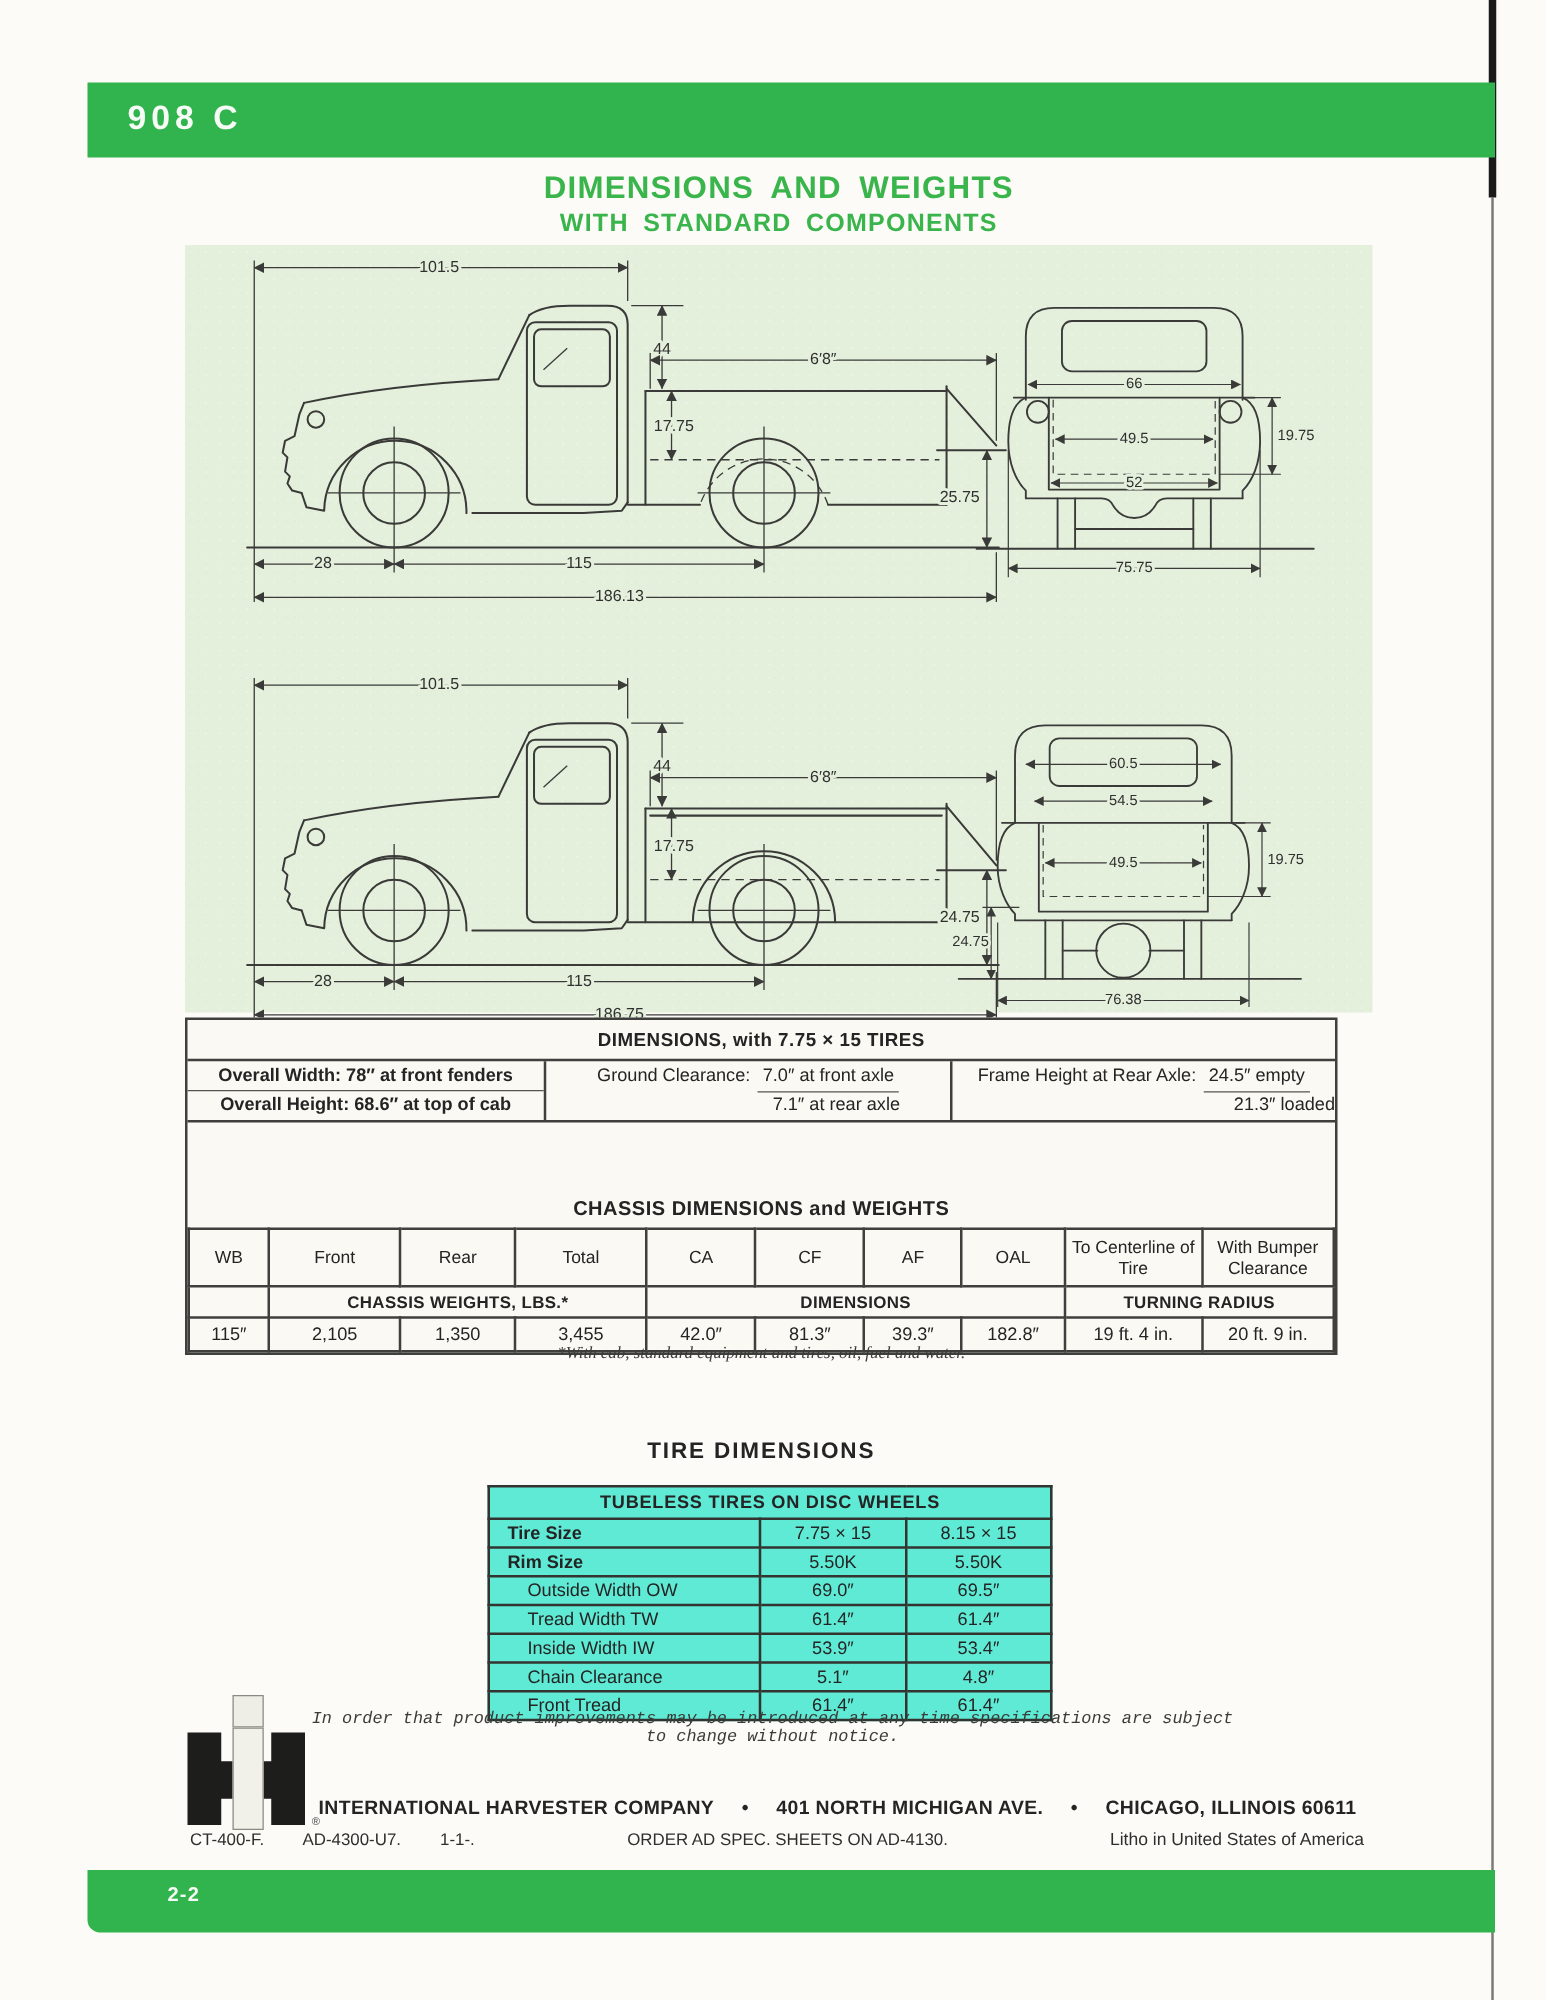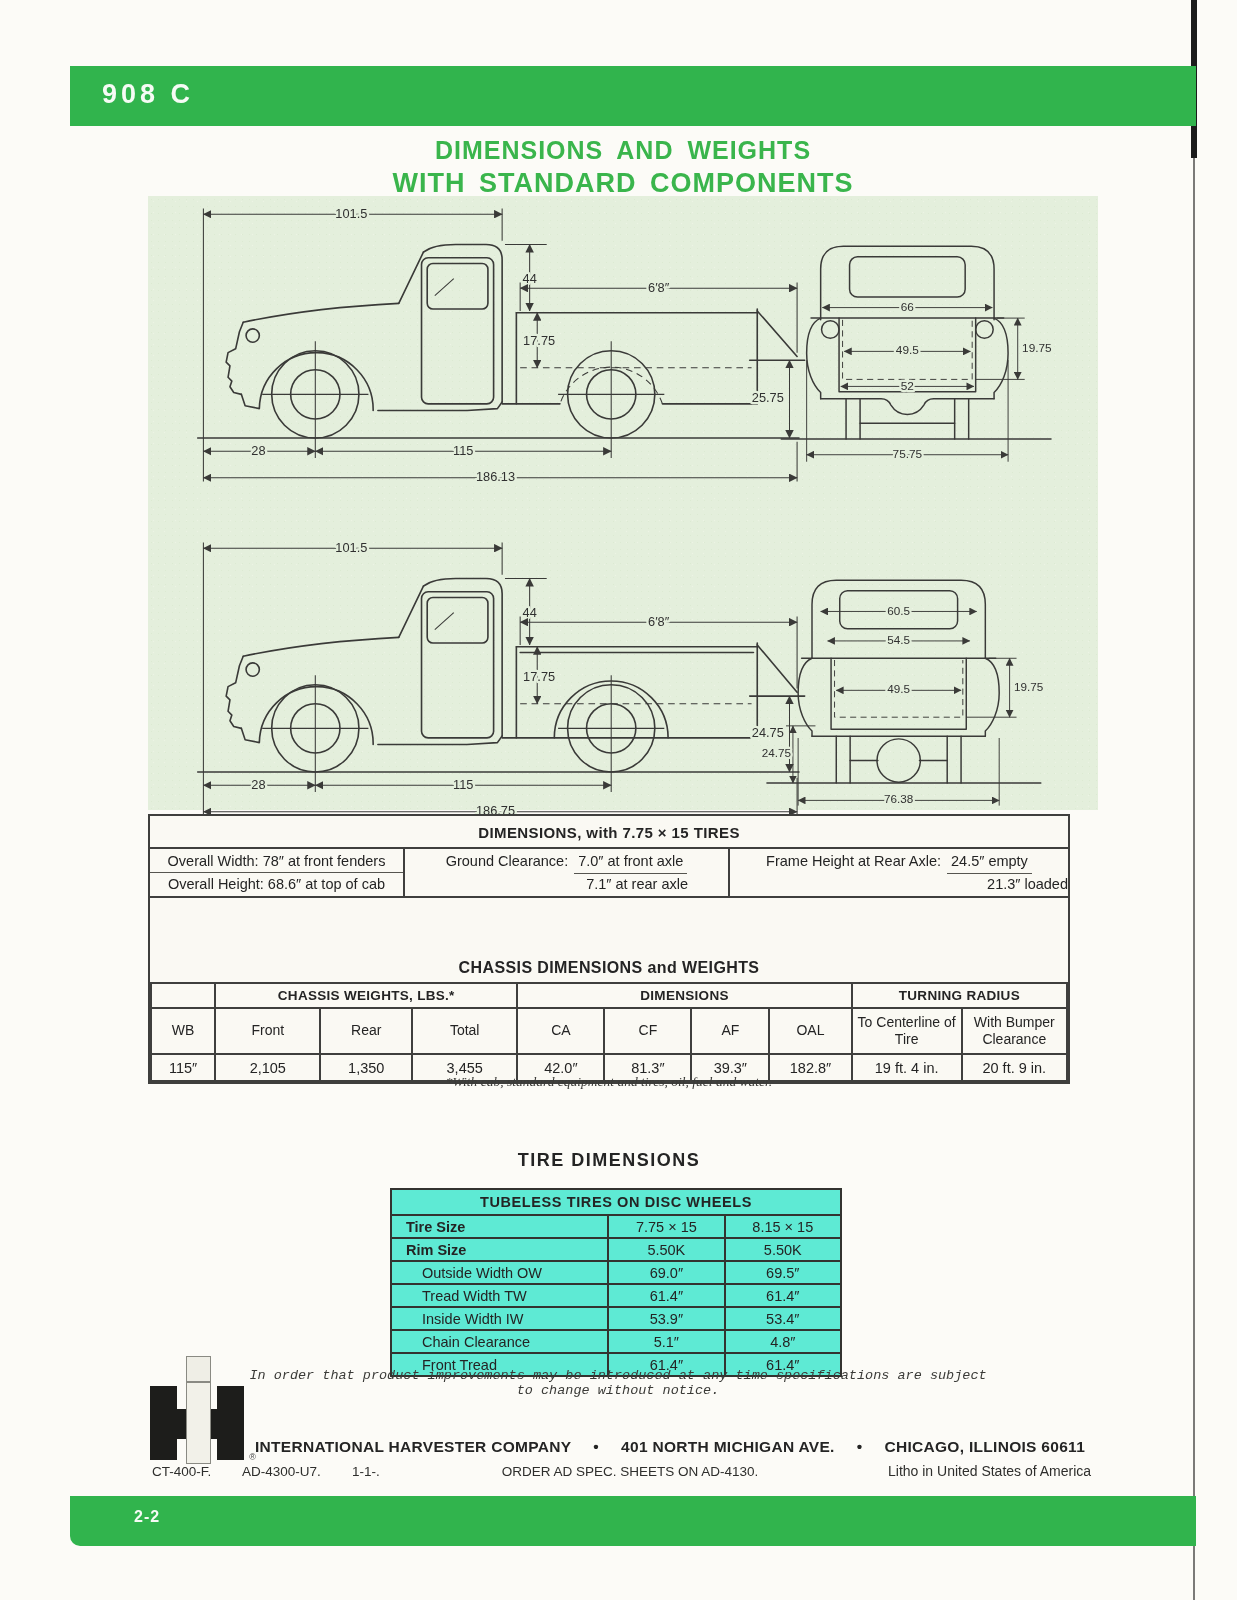--- a/index.html
+++ b/index.html
@@ -13,42 +13,42 @@
 
   
   .band-top { left:70px; top:66px; width:1126px; height:60px; background:#31b44d; }
   .model-code { position:absolute; left:32px; top:13px; color:#f6fbf5; font-size:27px; font-weight:bold; letter-spacing:4px; }
   .band-bottom { left:70px; top:1496px; width:1126px; height:50px; background:#31b44d; border-bottom-left-radius:10px; }
   .page-num { position:absolute; left:64px; top:12px; color:#f6fbf5; font-size:16px; font-weight:bold; letter-spacing:1px; }
 
   
   .title-block { left:148px; top:136px; width:950px; text-align:center; color:#3ab54c; }
   .title-1 { font-size:25px; font-weight:bold; letter-spacing:1px; word-spacing:6px; }
-  .title-2 { font-size:27px; font-weight:bold; letter-spacing:1px; word-spacing:5px; margin-top:3px; }
+  .title-2 { font-size:20px; font-weight:bold; letter-spacing:1px; word-spacing:5px; margin-top:3px; }
 
   
   .panel { left:148px; top:196px; width:950px; height:614px; background-color:#e4efdc;
            background-image:radial-gradient(#dcead2 14%, rgba(0,0,0,0) 15%), radial-gradient(#ecf4e4 12%, rgba(0,0,0,0) 13%);
            background-size:7px 7px, 11px 11px; }
   .panel svg { position:absolute; overflow:visible; }
   .ln { stroke:#3a3a38; stroke-width:1.7; fill:none; stroke-linecap:round; stroke-linejoin:round; }
   .dl { stroke:#3a3a38; stroke-width:1.1; fill:none; }
   .dsh { stroke-dasharray:7 5; }
   .dt { font-family:"Liberation Sans", sans-serif; font-size:13.5px; fill:#303030;
         paint-order:stroke; stroke:#e4efdc; stroke-width:5px; stroke-linejoin:round;
         text-anchor:middle; dominant-baseline:middle; }
   .dt-end { text-anchor:end; }
   .dt-start { text-anchor:start; }
 
   
   .spec-box { left:148px; top:814px; width:922px; border:2px solid #3f3f3d; background:#faf9f3; }
   .spec-title { height:33px; line-height:33px; border-bottom:2px solid #3f3f3d; text-align:center; font-weight:bold; font-size:15px; letter-spacing:.4px; }
   .spec-row { display:flex; height:49px; border-bottom:2px solid #3f3f3d; font-size:14.5px; }
   .sc { padding-top:1px; }
-  .sc1 { width:255px; border-right:2px solid #3f3f3d; }
+  .sc1 { width:287px; border-right:2px solid #3f3f3d;font-weight:bold; }
   .sc1 > div { height:23px; line-height:23px; text-align:center; }
   .sc1 > div:first-child { border-bottom:1.5px solid #55554f; }
   .sc2 { width:325px; border-right:2px solid #3f3f3d; }
   .sc3 { flex:1; }
   .fill-line { display:flex; justify-content:center; height:24px; line-height:22px; gap:6px; }
   .uline { border-bottom:1.5px solid #55554f; padding:0 4px; }
   .sub-line { height:22px; line-height:20px; text-align:right; }
   .sc2 .sub-line { padding-right:40px; }
   .sc3 .sub-line { padding-right:0; }
   .spec-gap { height:84px; position:relative; }
@@ -337,36 +337,36 @@
       </div>
       <div class="sub-line">21.3″ loaded</div>
     </div>
   </div>
   <div class="spec-gap">
     <div class="chassis-title">CHASSIS DIMENSIONS and WEIGHTS</div>
   </div>
   <table class="chassis">
     <tbody>
         <tr>
-      <th class="grp" style="width:7%;"></th>
-      <th class="grp" colspan="3">CHASSIS WEIGHTS, LBS.*</th>
-      <th class="grp" colspan="4">DIMENSIONS</th>
-      <th class="grp" colspan="2">TURNING RADIUS</th>
-    </tr>
-    <tr>
       <th class="hdr" style="width:7%;">WB</th>
       <th class="hdr" style="width:11.5%;">Front</th>
       <th class="hdr" style="width:10%;">Rear</th>
       <th class="hdr" style="width:11.5%;">Total</th>
       <th class="hdr" style="width:9.5%;">CA</th>
       <th class="hdr" style="width:9.5%;">CF</th>
       <th class="hdr" style="width:8.5%;">AF</th>
       <th class="hdr" style="width:9%;">OAL</th>
       <th class="hdr" style="width:12%;">To Centerline of Tire</th>
       <th class="hdr">With Bumper Clearance</th>
+    </tr>
+    <tr>
+      <th class="grp" style="width:7%;"></th>
+      <th class="grp" colspan="3">CHASSIS WEIGHTS, LBS.*</th>
+      <th class="grp" colspan="4">DIMENSIONS</th>
+      <th class="grp" colspan="2">TURNING RADIUS</th>
     </tr>
     <tr>
       <td class="val">115″</td>
       <td class="val">2,105</td>
       <td class="val">1,350</td>
       <td class="val">3,455</td>
       <td class="val">42.0″</td>
       <td class="val">81.3″</td>
       <td class="val">39.3″</td>
       <td class="val">182.8″</td>

